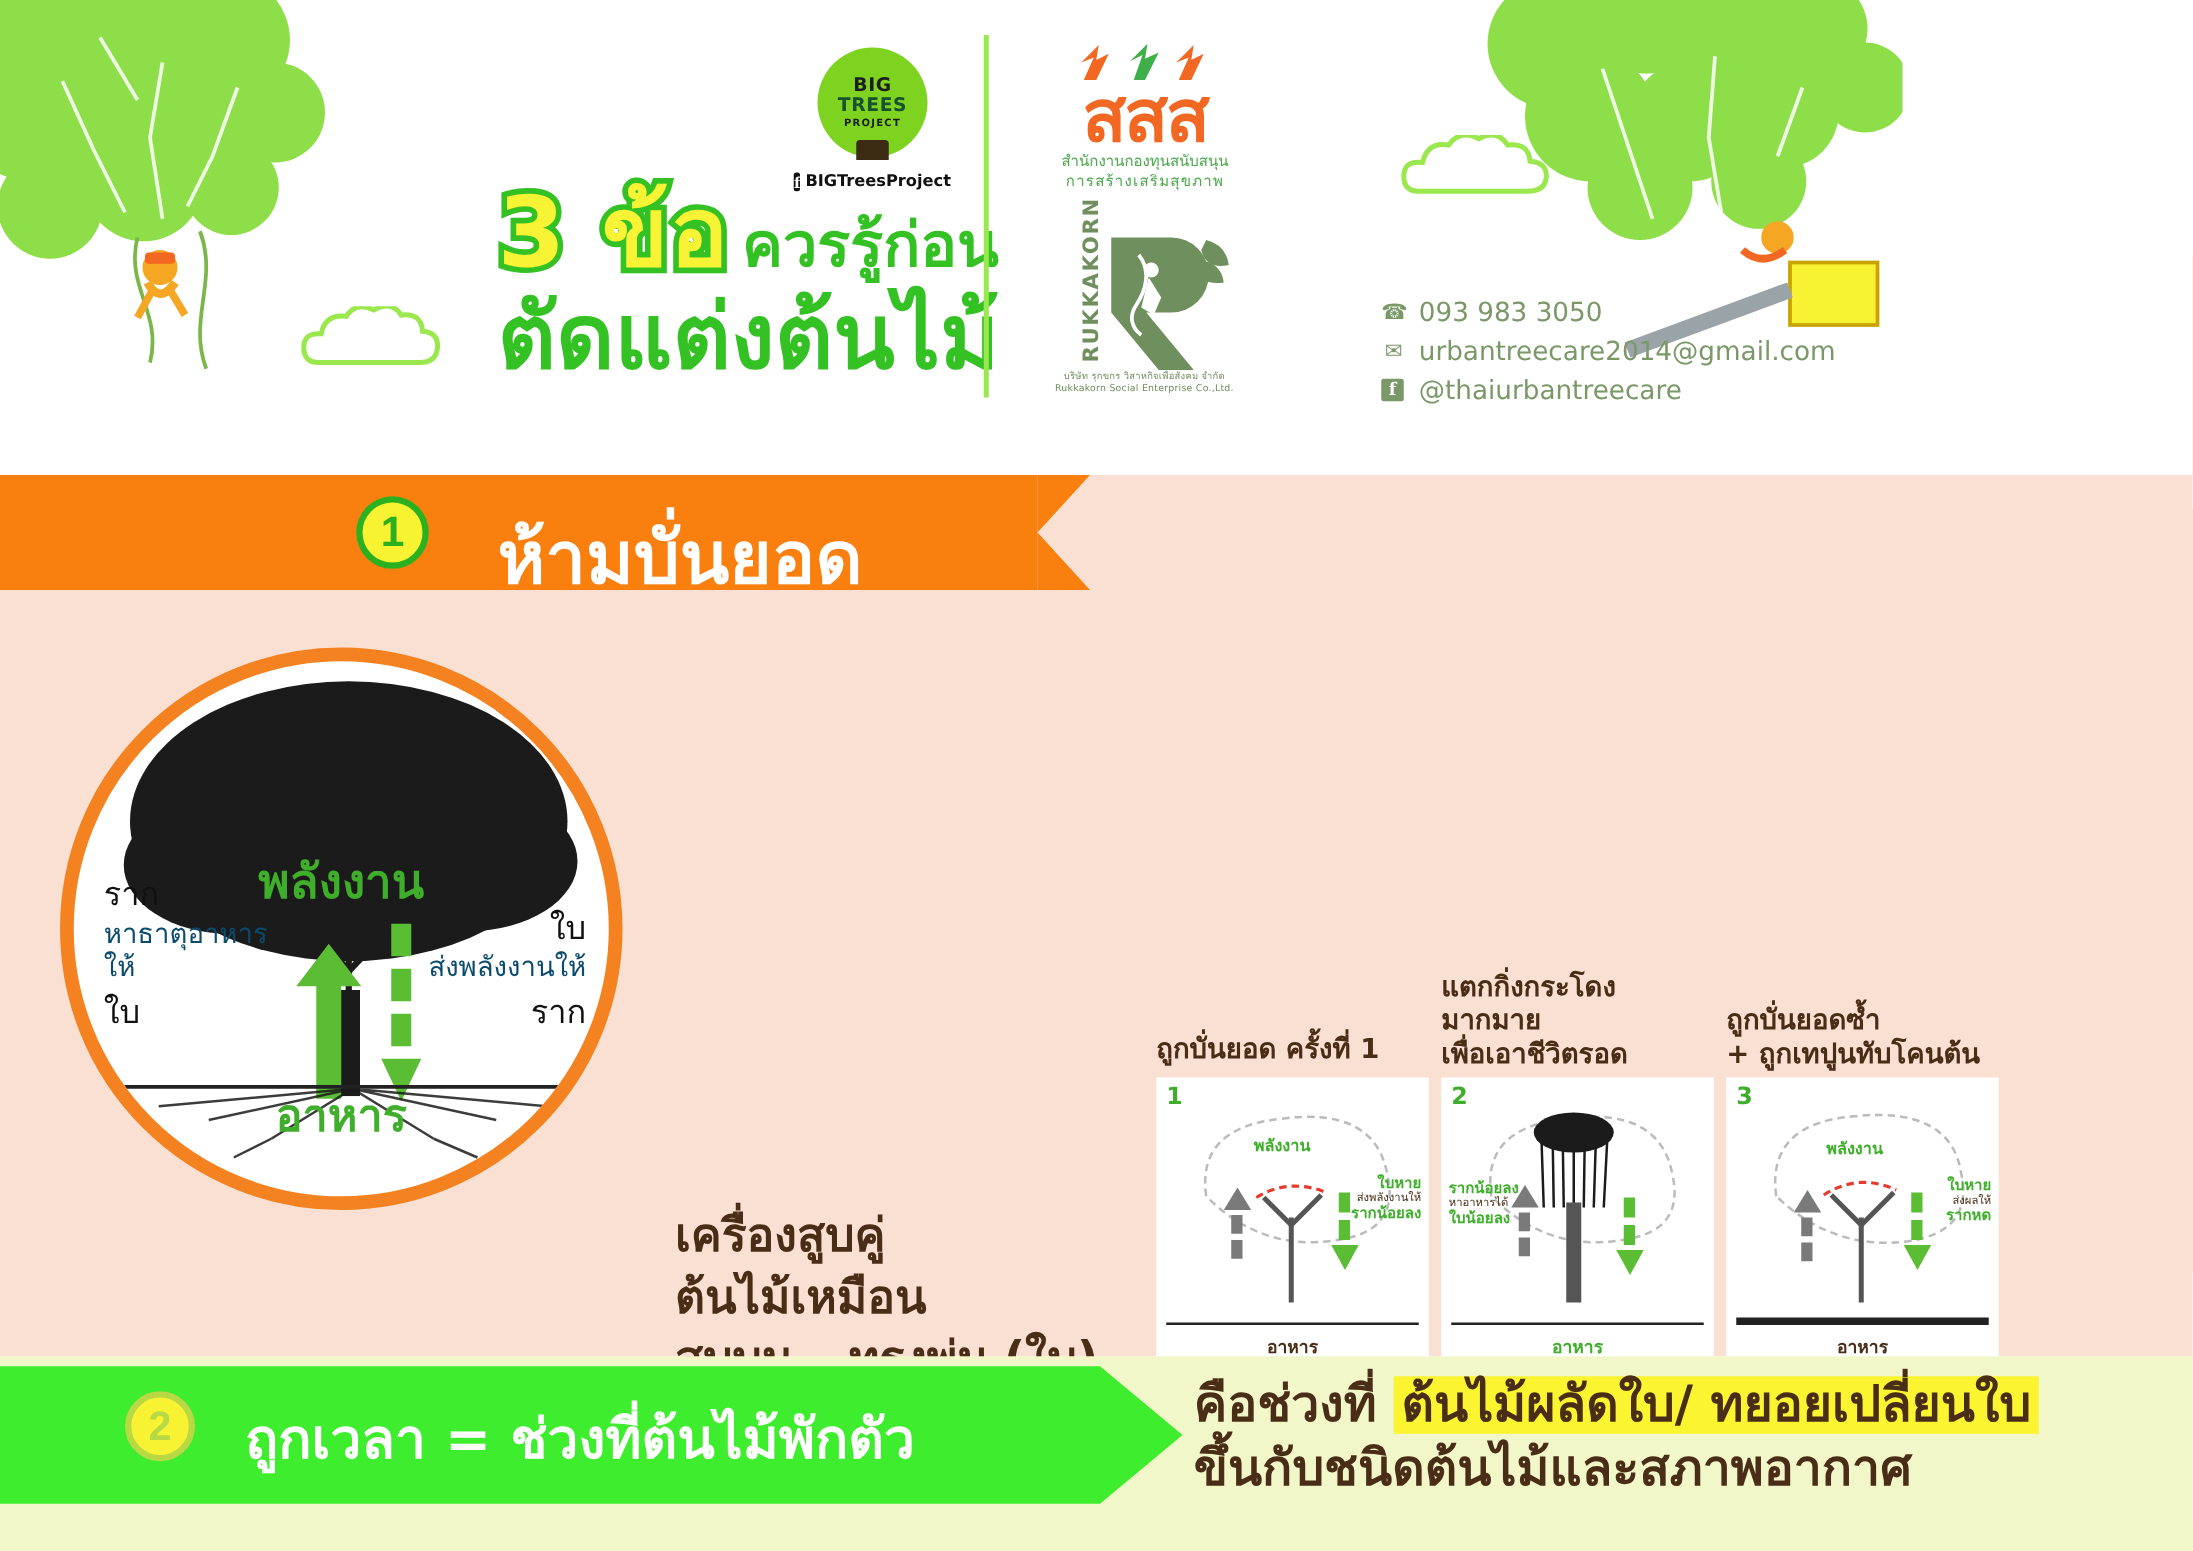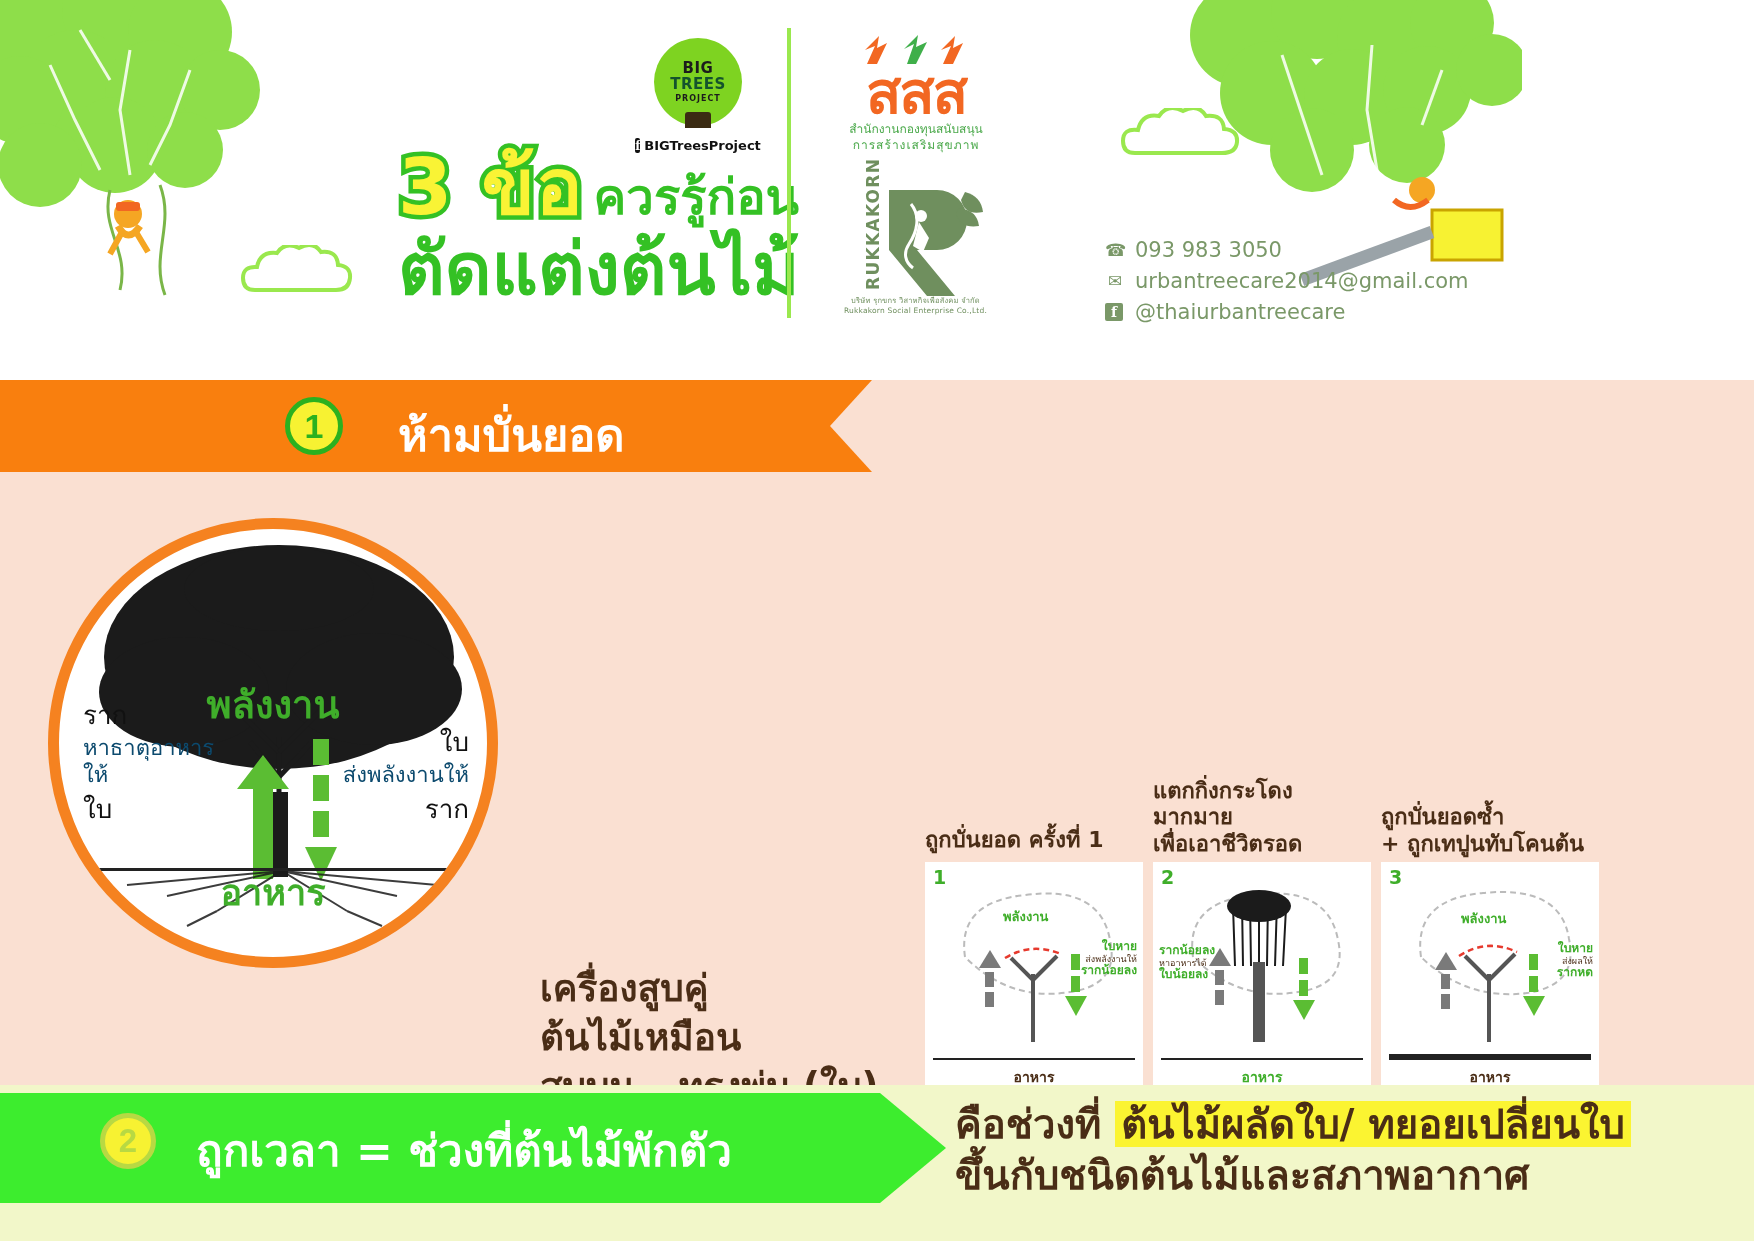--- a/index.html
+++ b/index.html
@@ -69,21 +69,21 @@
   .sec1-band { position:absolute; left:0; top:0; width:830px; height:92px; background:#f97f0e; }
   .sec1-arrow { position:absolute; left:830px; top:0; width:0; height:0;
     border-top:46px solid #f97f0e; border-bottom:46px solid #f97f0e; border-left:42px solid transparent;
     transform: scaleX(-1); }
   .band-num {
     position:absolute; left:285px; top:17px; width:58px; height:58px; border-radius:50%;
     background:#f7f232; border:5px solid #2bb11f;
     display:flex; align-items:center; justify-content:center;
     font-size:34px; font-weight:bold; color:#2bb11f; font-family:"Liberation Sans",sans-serif;
   }
-  .band-title { position:absolute; left:398px; top:19px; font-size:45px; font-weight:bold; color:#fff; }
+  .band-title { position:absolute; left:398px; top:19px; font-size:58px; font-weight:bold; color:#fff; }
 
   .circle-wrap {
     position:absolute; left:48px; top:138px; width:450px; height:450px;
     border-radius:50%; background:#fff; border:11px solid #f58220; overflow:hidden;
   }
   .circ-energy { position:absolute; left:50%; top:145px; transform:translateX(-50%); font-size:38px; font-weight:bold; color:#3fae2a; white-space:nowrap;}
   .circ-ground { position:absolute; left:10px; bottom:86px; width:430px; height:3px; background:#222; }
   .circ-food { position:absolute; left:50%; bottom:36px; transform:translateX(-50%); font-size:36px; font-weight:bold; color:#3fae2a;}
   .lbl-left { position:absolute; left:24px; bottom:128px; width:150px; }
   .lbl-right { position:absolute; right:18px; bottom:128px; width:160px; text-align:right; }

